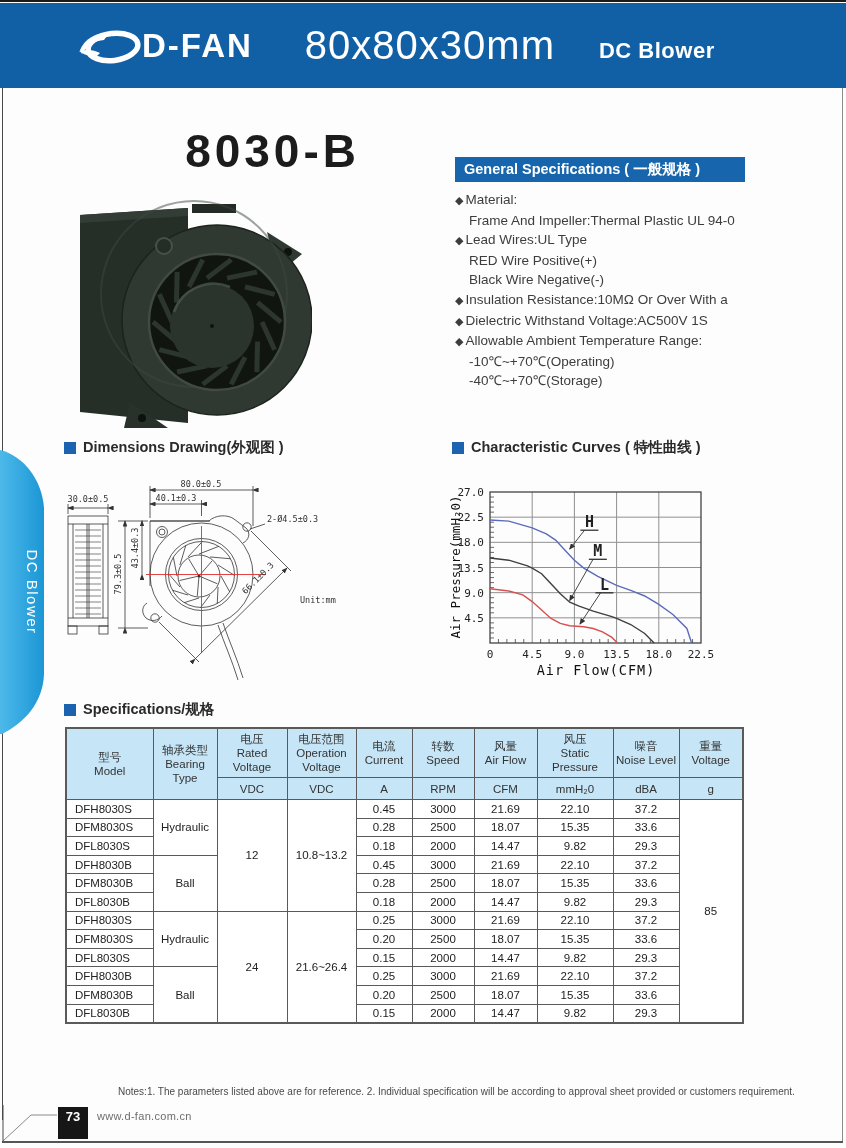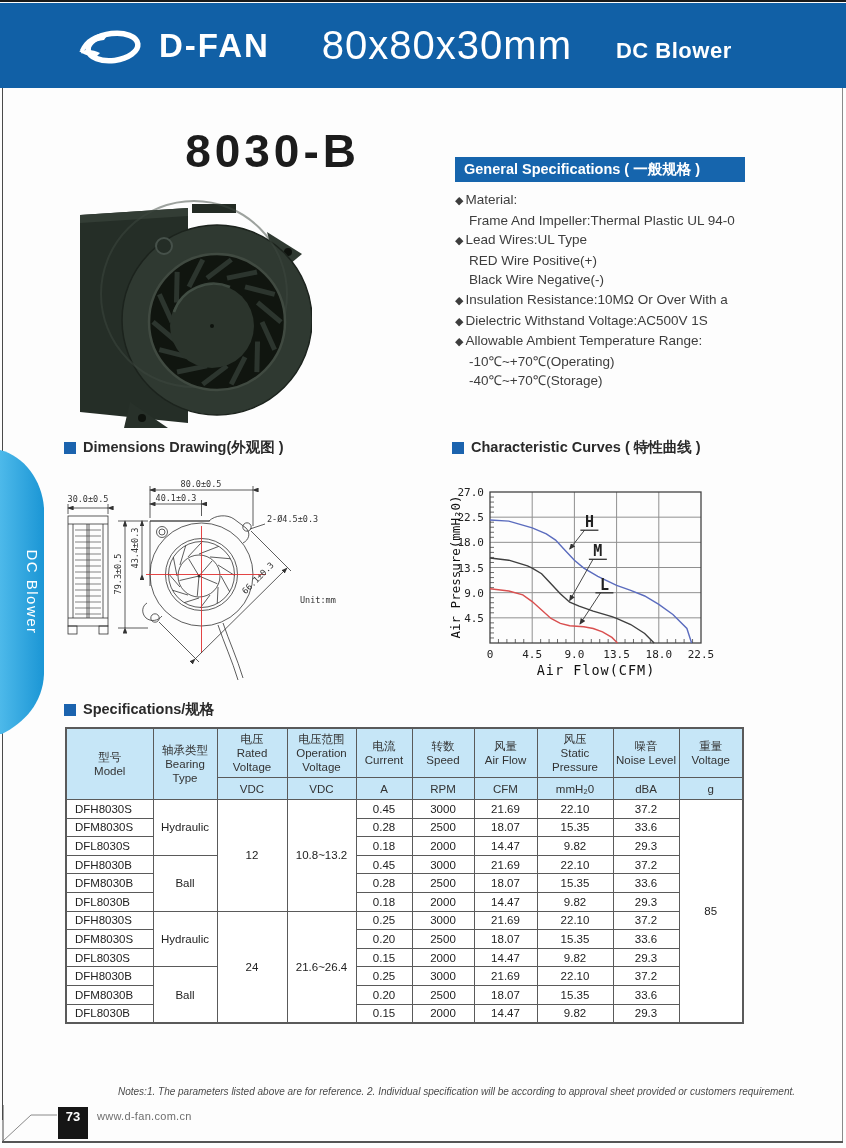--- a/index.html
+++ b/index.html
@@ -2,21 +2,21 @@
 <html><head>
 <meta charset="utf-8">
 <style>
   html,body{margin:0;padding:0;background:#fff;}
   .page{position:relative;width:846px;height:1148px;background:#fdfdfd;overflow:hidden;
         font-family:"Liberation Sans",sans-serif;}
   .top-edge{position:absolute;left:0;top:0;width:846px;height:2px;background:#1a1a1a;}
   .masthead{position:absolute;left:0;top:3px;width:846px;height:85px;background:#1160a6;
             display:flex;align-items:center;}
   .logo{margin-left:78px;}
-  .brand{color:#fff;font-size:33px;font-weight:bold;letter-spacing:2px;margin-left:17px;}
+  .brand{color:#fff;font-size:33px;font-weight:bold;letter-spacing:2px;margin-left:0;}
   .hsize{color:#fff;font-size:40px;font-weight:400;letter-spacing:1px;margin-left:52px;}
   .ptype{color:#fff;font-size:22px;font-weight:600;margin-left:44px;margin-top:10px;letter-spacing:.5px;}
   .bl{position:absolute;left:2px;top:88px;width:1px;height:1032px;background:#4a4a4a;}
   .br{position:absolute;left:842px;top:88px;width:1px;height:1053px;background:#8a8a8a;}
   .bb{position:absolute;left:2px;top:1141px;width:841px;height:2px;background:#555;}
   .corner{position:absolute;left:0;top:1100px;}
   .side-tab{position:absolute;left:0;top:446px;}
   .tab-text{font-size:15px;fill:#fff;letter-spacing:1.5px;font-family:"Liberation Sans",sans-serif;}
   .model-title{position:absolute;left:90px;top:124px;width:270px;margin:0;text-align:right;
                font-size:46px;font-weight:600;color:#1c1c1c;letter-spacing:4px;}
@@ -51,21 +51,21 @@
   .arr{stroke:#333;stroke-width:.9;}
   table.spec{position:absolute;left:65px;top:727px;width:677px;border-collapse:collapse;
              border:2px solid #5a5a5a;table-layout:fixed;}
   table.spec th,table.spec td{border:1px solid #5a5a5a;font-size:11.5px;color:#222;
              text-align:center;vertical-align:middle;padding:0;}
   table.spec thead th{background:#c6e6f7;font-weight:400;color:#333;white-space:pre-line;line-height:14px;}
   table.spec thead tr.main th{height:48px;}
   table.spec thead tr.units th{height:21px;}
   table.spec tbody td{height:17.6px;background:#fff;}
   table.spec tbody td.model{text-align:left;padding-left:8px;}
-  .notes{position:absolute;left:118px;top:1086px;font-size:10px;color:#4a4a4a;white-space:nowrap;font-style:italic;}
+  .notes{position:absolute;left:118px;top:1086px;font-size:10px;color:#4a4a4a;white-space:nowrap;}
   .pageno{position:absolute;left:58px;top:1107px;width:30px;height:32px;background:#161616;
           color:#fff;font-size:13px;font-weight:bold;text-align:center;line-height:19px;}
   .site{position:absolute;left:97px;top:1110px;font-size:11px;color:#6e6e6e;letter-spacing:.3px;}
   .photo{position:absolute;left:72px;top:194px;}
 </style>
 </head>
 <body>
 
 <div class="page">
   <div class="top-edge"></div>

